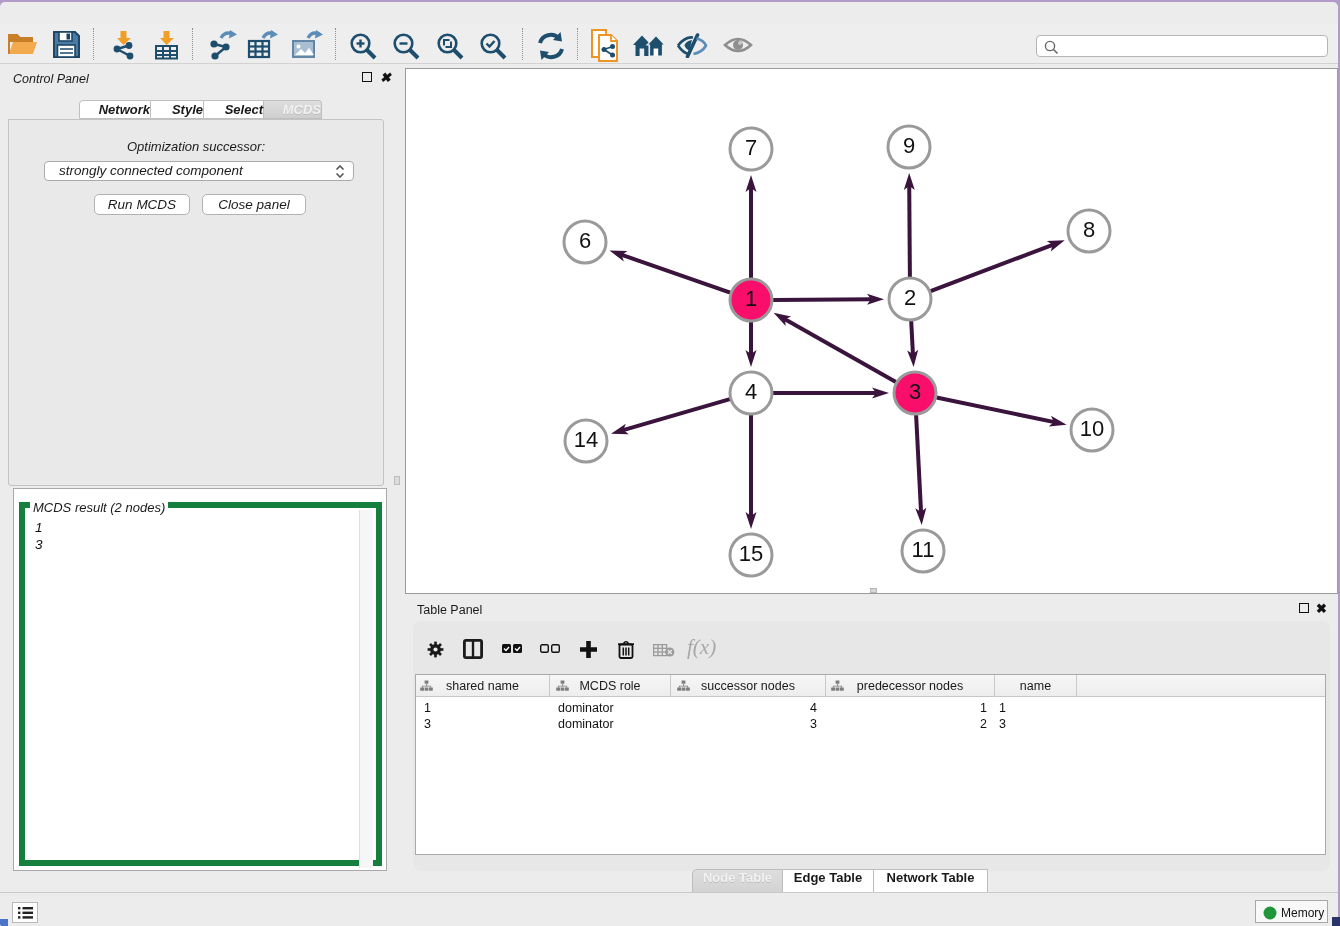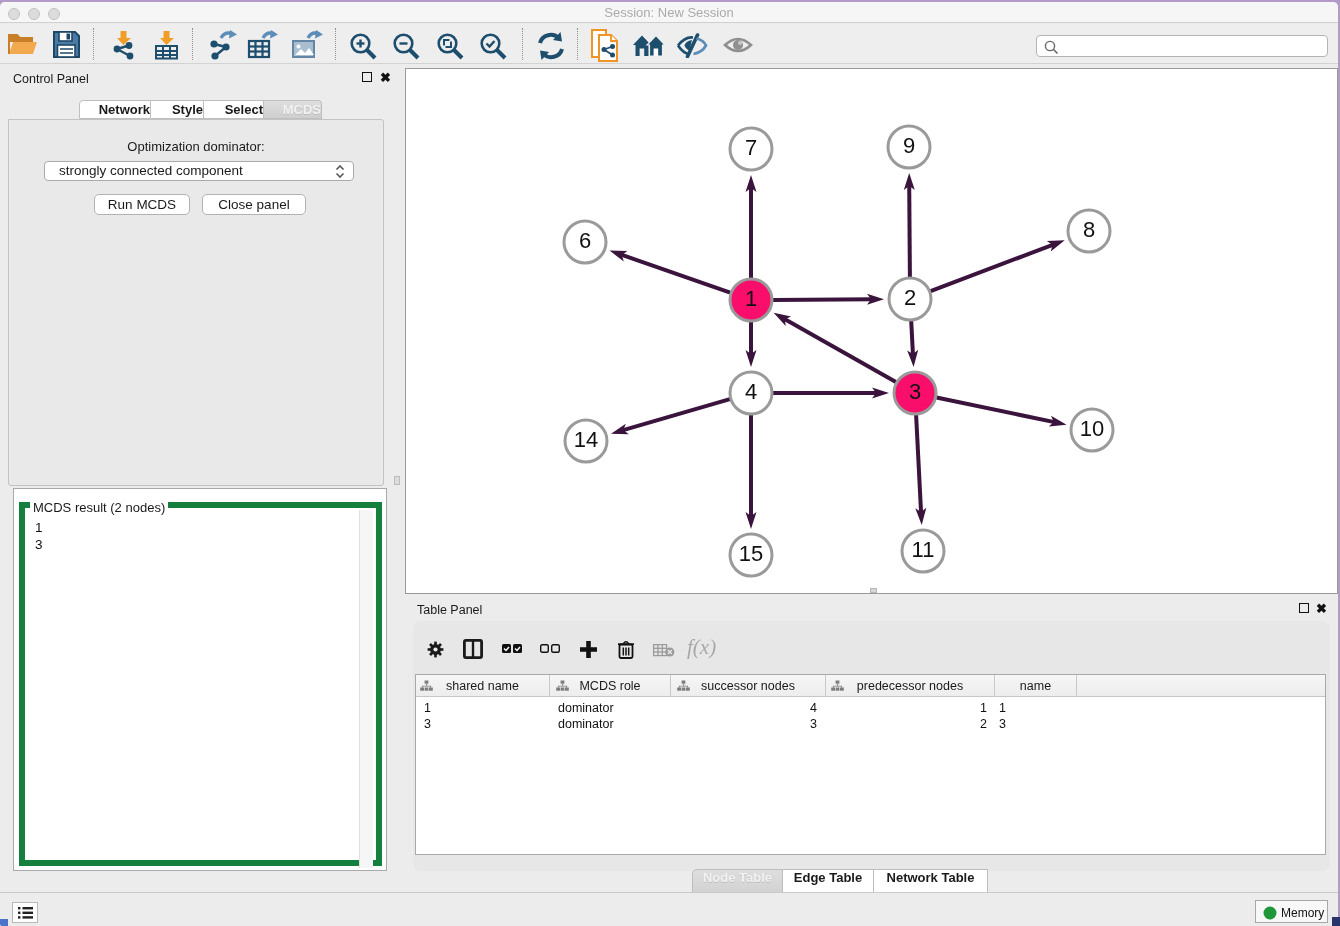--- a/index.html
+++ b/index.html
@@ -16,21 +16,21 @@
 #wintitle { position:absolute; top:3px; left:0; width:100%; text-align:center;
   font-size:13px; color:#ababab; }
 
 #toolbar { position:absolute; left:0; top:22px; width:1338px; height:40px;
   background:#eeeeee; border-bottom:1px solid #d2d2d2; }
 .sep { position:absolute; top:4px; height:32px; width:0;
   border-left:1px dotted #8f8f8f; }
 #searchbox { position:absolute; left:1036px; top:11px; width:292px; height:22px;
   background:#fff; border:1px solid #b5b5b5; border-radius:4px; }
 
-#cpanel { position:absolute; left:0; top:62px; width:392px; height:828px; background:#ececec; }
+#cpanel { position:absolute; left:0; top:62px; width:392px; height:828px; background:#ececec;font-style:italic; }
 #cpanel-hdr { position:absolute; left:0; top:0; width:100%; height:28px; }
 #cpanel-hdr .t { position:absolute; left:13px; top:8px; font-size:12.5px; color:#1a1a1a; }
 .hbox { position:absolute; width:10px; height:10px; border:1.5px solid #111; background:transparent; }
 .hx { position:absolute; font-size:13px; font-weight:bold; color:#111; }
 .tab { position:absolute; top:36px; height:19px; border:1px solid #bfbfbf; background:#fff;
   font-size:13px; color:#1a1a1a; text-align:right; line-height:18px; font-weight:bold; letter-spacing:0;}
 #tabcontent { position:absolute; left:8px; top:55px; width:376px; height:367px;
   background:#e9e9e9; border:1px solid #c3c3c3; border-radius:0 3px 3px 3px; }
 #optlabel { position:absolute; left:0; top:75px; width:100%; text-align:center;
   font-size:13px; color:#1a1a1a; }
@@ -77,26 +77,20 @@
 #statusbar { position:absolute; left:0; top:890px; width:1338px; height:36px;
   background:#ececec; border-top:1px solid #cacaca; }
 #listbtn { position:absolute; left:12px; top:9px; width:26px; height:21px;
   background:#fdfdfd; border:1px solid #b9b9b9; }
 #membtn { position:absolute; left:1255px; top:7px; width:73px; height:23px;
   background:#f8f8f8; border:1px solid #a8a8a8; font-size:12px; color:#111; }
 </style>
 </head>
 <body>
 <div id="app">
-<div id="titlebar">
-  <div class="tl" style="left:8px;"></div>
-  <div class="tl" style="left:28px;"></div>
-  <div class="tl" style="left:48px;"></div>
-  <div id="wintitle">Session: New Session</div>
-</div>
 <div id="toolbar">
   <div class="sep" style="left:93px;"></div>
   <div class="sep" style="left:192px;"></div>
   <div class="sep" style="left:335px;"></div>
   <div class="sep" style="left:522px;"></div>
   <div class="sep" style="left:577px;"></div>
 
   <svg class="abs" style="left:7px;top:8px;" width="32" height="26" viewBox="0 0 32 26">
     <path d="M2 3 h8 l3 3 h12 v4 H2 Z" fill="#c87f28"></path>
     <path d="M2 22 L6 10 h24 l-4 12 Z" fill="#f3aa4e"></path>
@@ -238,21 +232,21 @@
     <div class="t">Control Panel</div>
     <div class="hbox" style="left:362px; top:8px;"></div>
     <div class="hx" style="left:380px; top:6px;">✖</div>
   </div>
   <div class="tab" style="left:79px; width:72px; border-radius:4px 0 0 0;">Network</div>
   <div class="tab" style="left:151px; width:53px; border-left:none;">Style</div>
   <div class="tab" style="left:204px; width:60px; border-left:none;">Select</div>
   <div class="tab" style="left:264px; width:58px; border-radius:0 4px 0 0; border-left:none;
     background:linear-gradient(#dedede,#cecece); color:#f2f2f2; text-shadow:0 1px 0 #bdbdbd;">MCDS</div>
   <div id="tabcontent"></div>
-  <div id="optlabel">Optimization dominator:</div>
+  <div id="optlabel">Optimization successor:</div>
   <div id="dropdown">strongly connected component
     <svg class="abs" style="right:8px;top:3px;" width="10" height="13" viewBox="0 0 10 13">
       <path d="M1.5 4.5 L5 1 8.5 4.5" fill="none" stroke="#555" stroke-width="1.6"></path>
       <path d="M1.5 8.5 L5 12 8.5 8.5" fill="none" stroke="#555" stroke-width="1.6"></path>
     </svg>
   </div>
   <div class="btn" style="left:94px; width:96px;">Run MCDS</div>
   <div class="btn" style="left:202px; width:104px;">Close panel</div>
   <div id="mcdsbox">
     <div id="mcdsfs">

